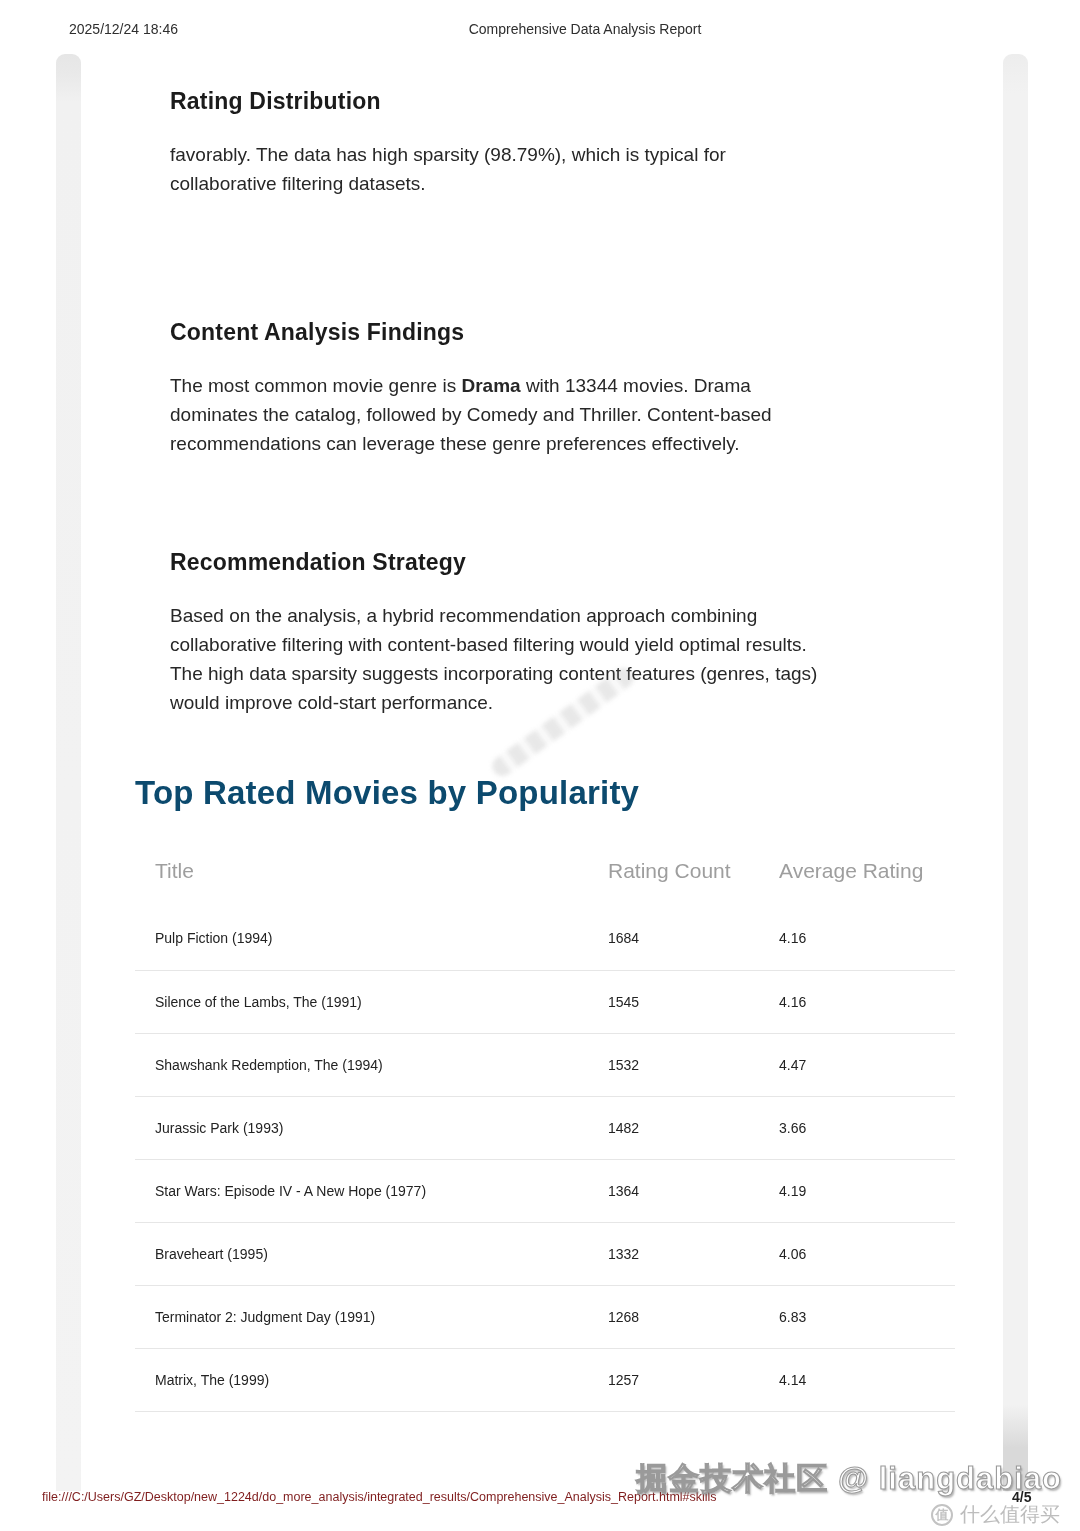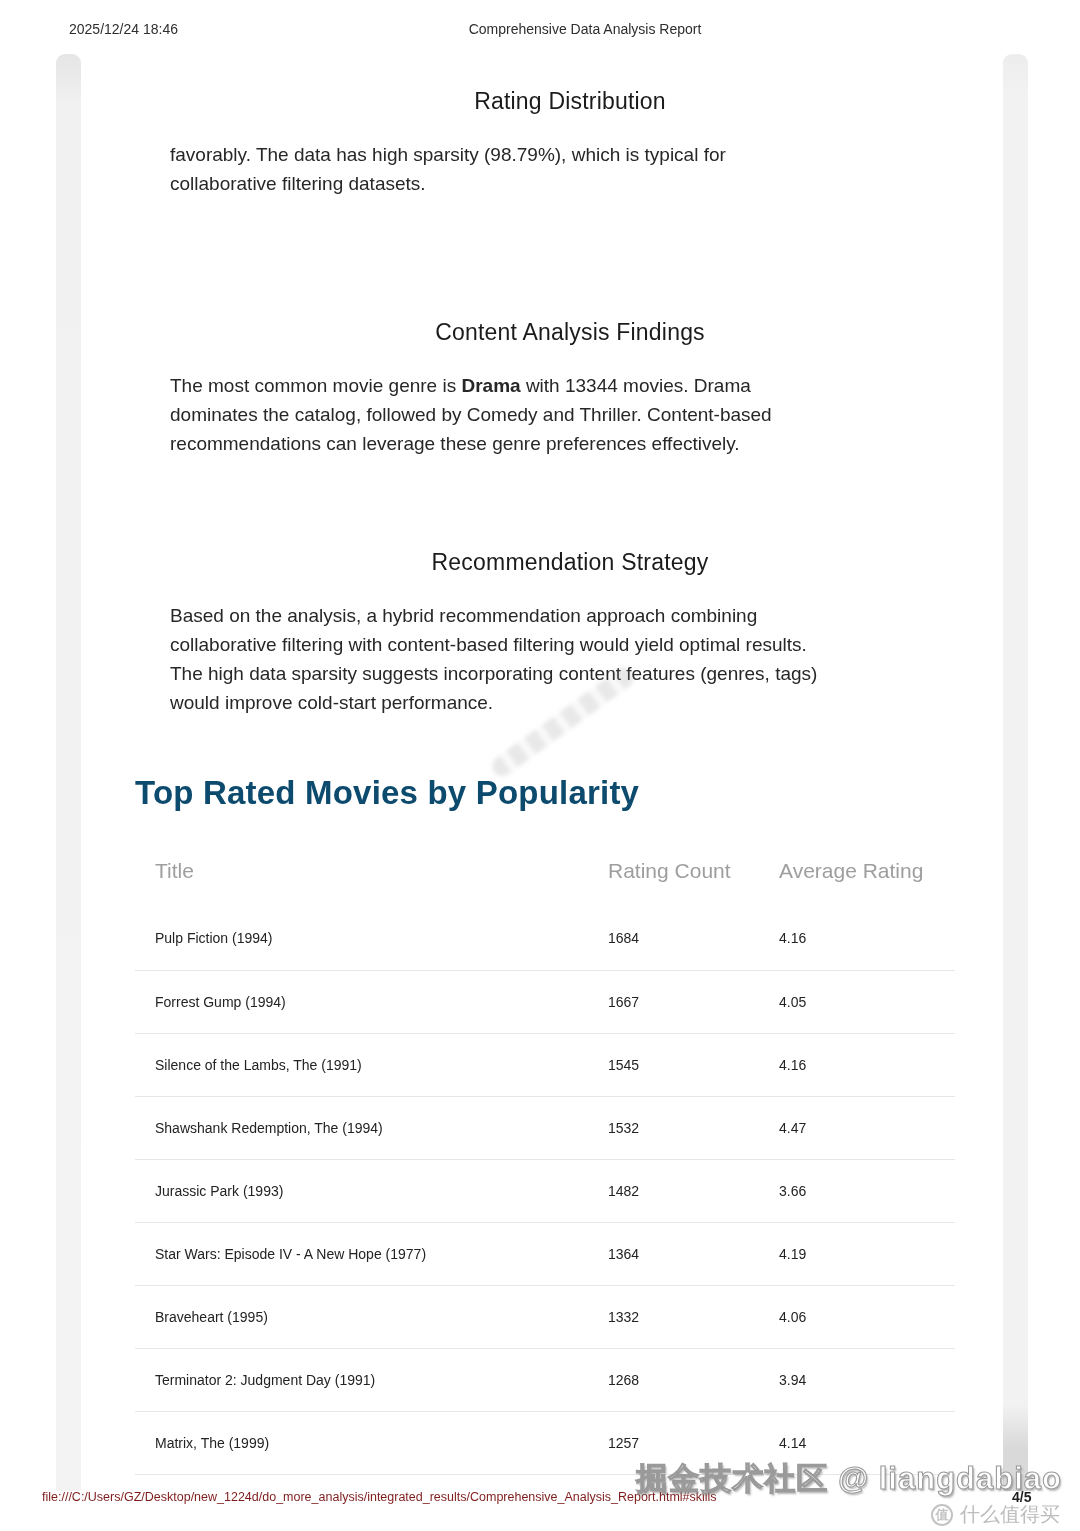--- a/index.html
+++ b/index.html
@@ -13,21 +13,21 @@
   .ph-date { position:absolute; left:45px; top:21px; font-size:14px; color:#2e2e2e;margin-left:24px; }
   .ph-title { position:absolute; left:585px; top:21px; transform:translateX(-50%); font-size:14px; color:#2e2e2e; white-space:nowrap; }
 
   
   .edge { position:absolute; top:54px; width:25px; height:1437px; border-radius:9px 9px 0 0; }
   .edge-left  { left:56px;  background:linear-gradient(#e6e6e6 0px, #e9e9e9 20px, #f1f1f1 48px, #f3f3f3 100%); }
   .edge-right { left:1003px; background:linear-gradient(#ededed 0px, #f2f2f2 40px, #f2f2f2 94%, #d9d9d9 97%, #d9d9d9 100%); }
 
   
   .section { position:absolute; left:170px; width:800px; }
-  .section h2 { font-size:23px; font-weight:400; color:#1b1b1b; letter-spacing:0.2px; margin-bottom:25px;text-align:center; }
+  .section h2 { font-size:23px; font-weight:700; color:#1b1b1b; letter-spacing:0.2px; margin-bottom:25px; }
   .para { font-size:19px; color:#272727; }
   .para .pline { line-height:29px; white-space:nowrap; }
   .para b { font-weight:700; }
 
   #section-rating   { top:88px; }
   #section-content  { top:319px; }
   #section-strategy { top:549px; }
 
   
   .faint-wm { position:absolute; left:478px; top:712px; width:170px; height:20px;
@@ -123,25 +123,20 @@
       <th>Average Rating</th>
     </tr>
   </thead>
   <tbody>
     <tr>
       <td class="c-title">Pulp Fiction (1994)</td>
       <td>1684</td>
       <td>4.16</td>
     </tr>
     <tr>
-      <td class="c-title">Forrest Gump (1994)</td>
-      <td>1667</td>
-      <td>4.05</td>
-    </tr>
-    <tr>
       <td class="c-title">Silence of the Lambs, The (1991)</td>
       <td>1545</td>
       <td>4.16</td>
     </tr>
     <tr>
       <td class="c-title">Shawshank Redemption, The (1994)</td>
       <td>1532</td>
       <td>4.47</td>
     </tr>
     <tr>
@@ -155,21 +150,21 @@
       <td>4.19</td>
     </tr>
     <tr>
       <td class="c-title">Braveheart (1995)</td>
       <td>1332</td>
       <td>4.06</td>
     </tr>
     <tr>
       <td class="c-title">Terminator 2: Judgment Day (1991)</td>
       <td>1268</td>
-      <td>3.94</td>
+      <td>6.83</td>
     </tr>
     <tr>
       <td class="c-title">Matrix, The (1999)</td>
       <td>1257</td>
       <td>4.14</td>
     </tr>
   </tbody>
 </table>
 
 <div class="footer-url">file:///C:/Users/GZ/Desktop/new_1224d/do_more_analysis/integrated_results/Comprehensive_Analysis_Report.html#skills</div>

